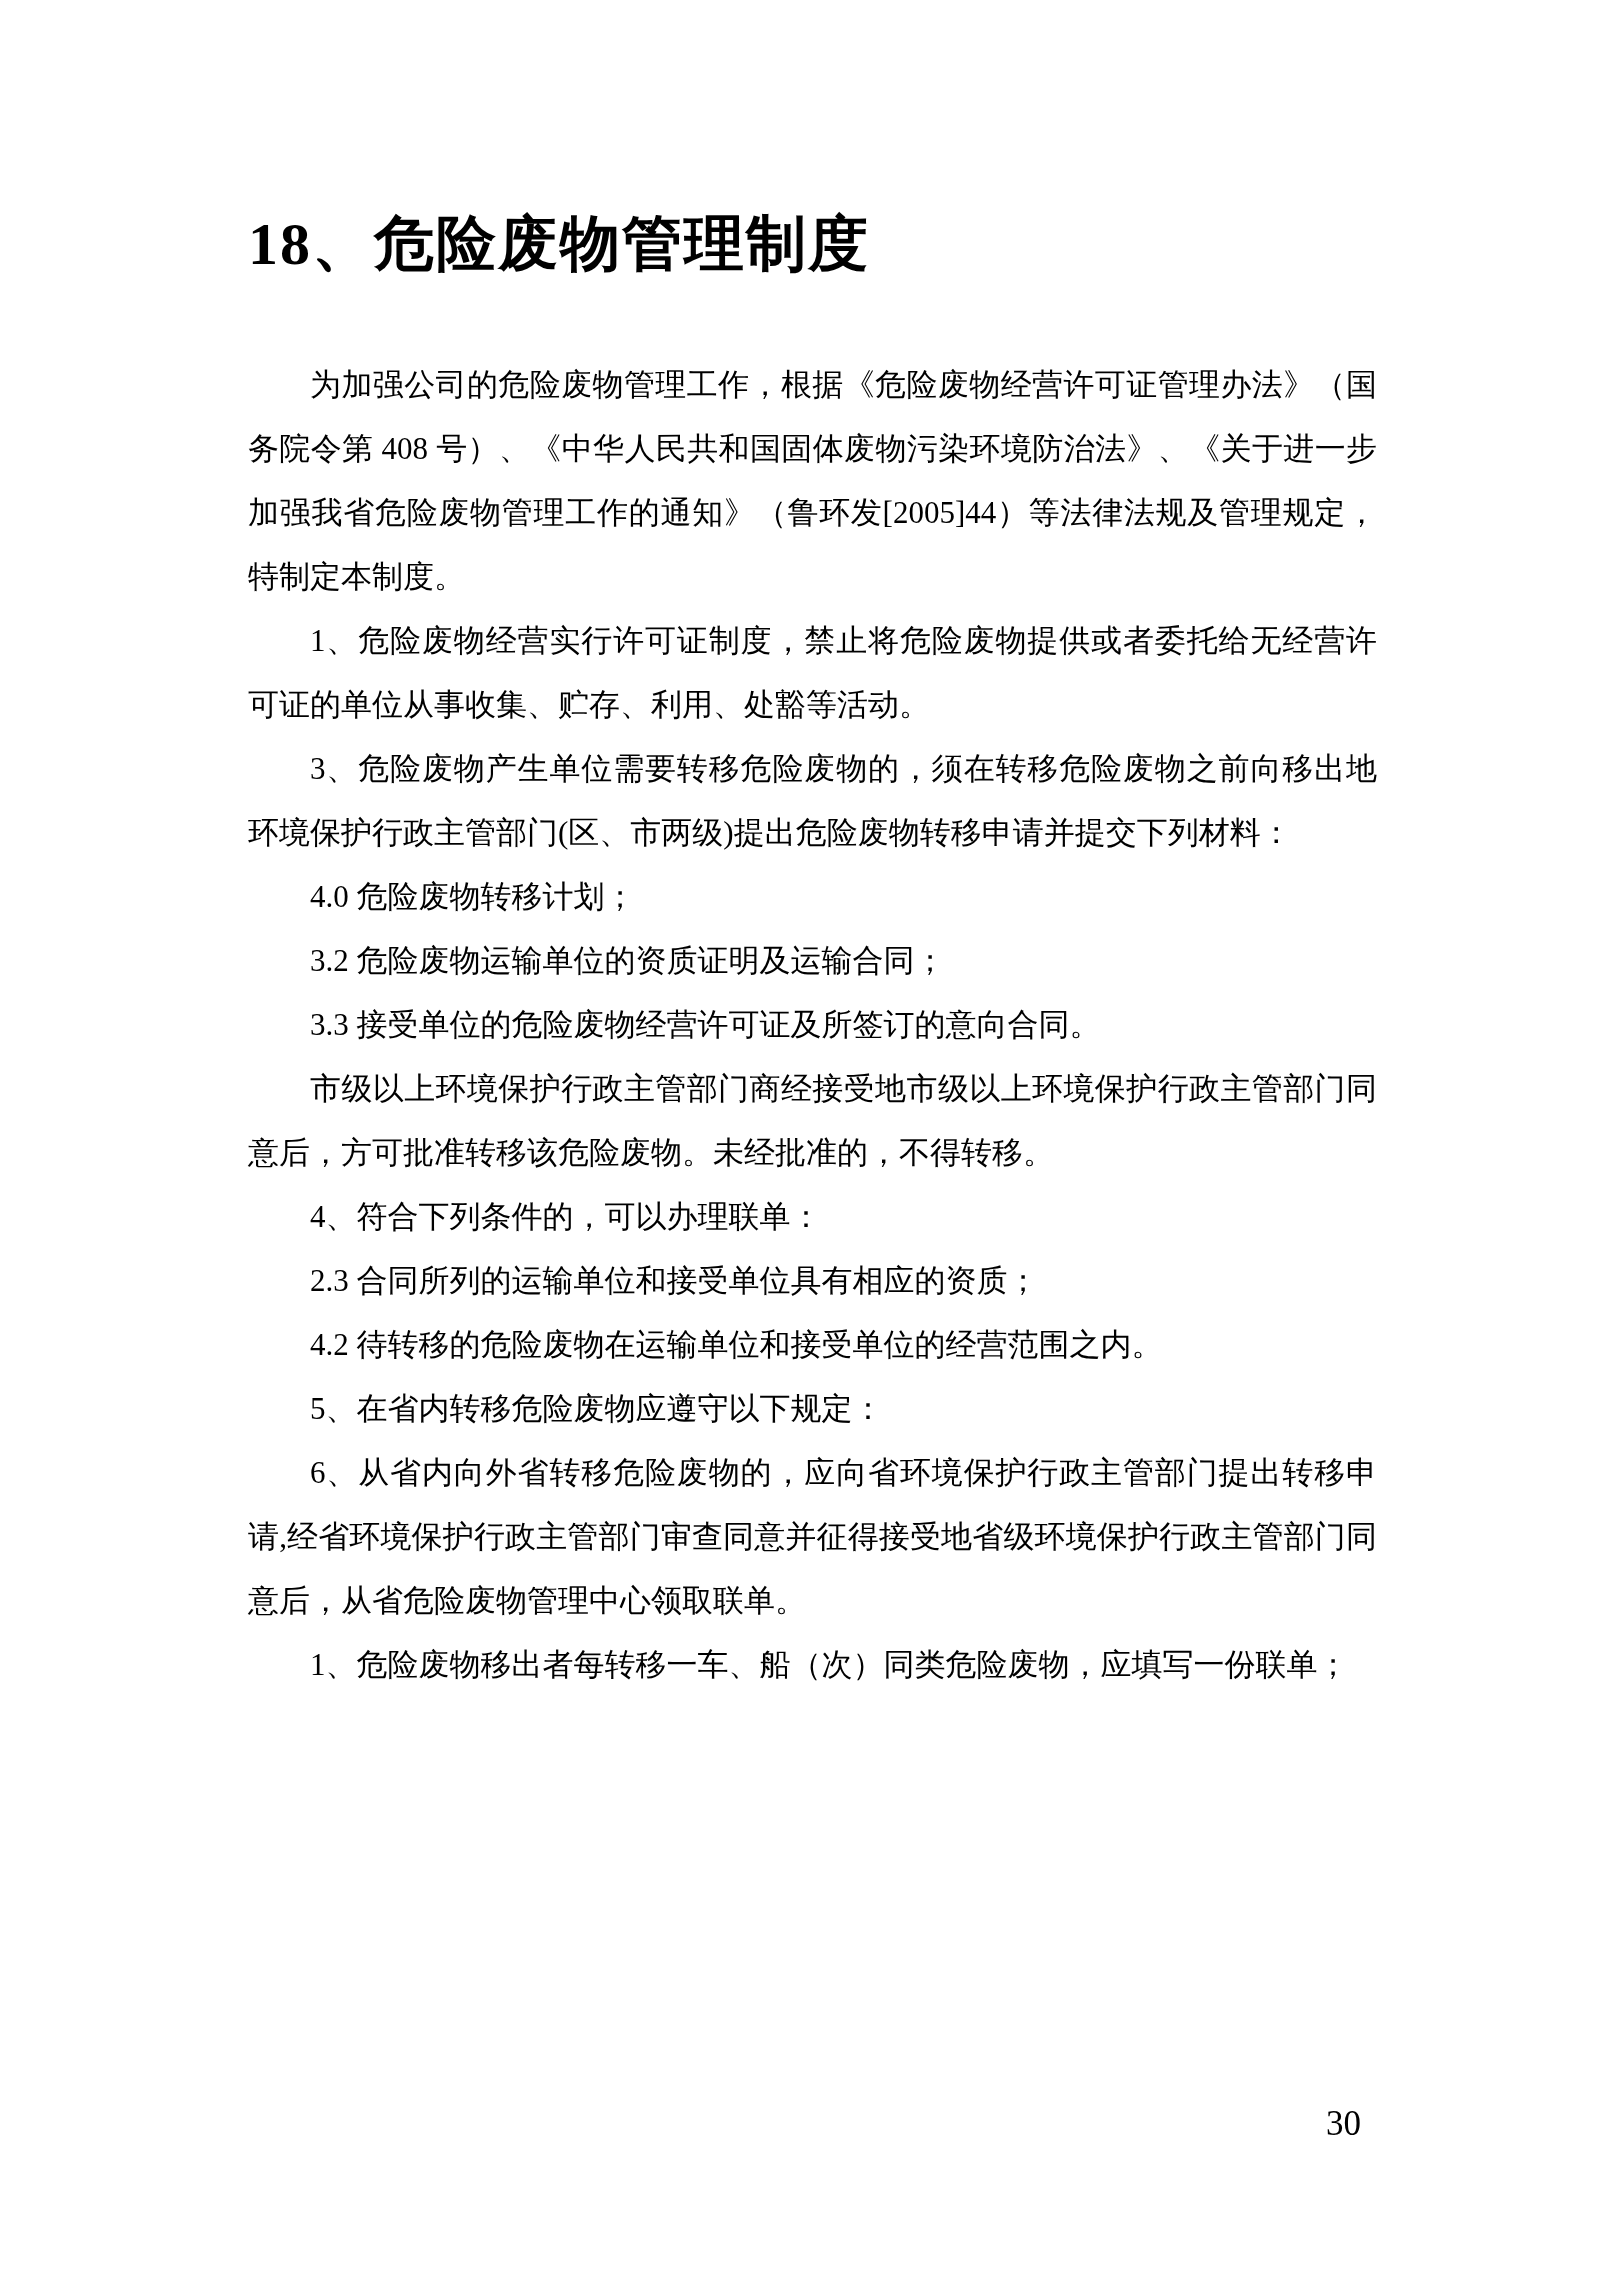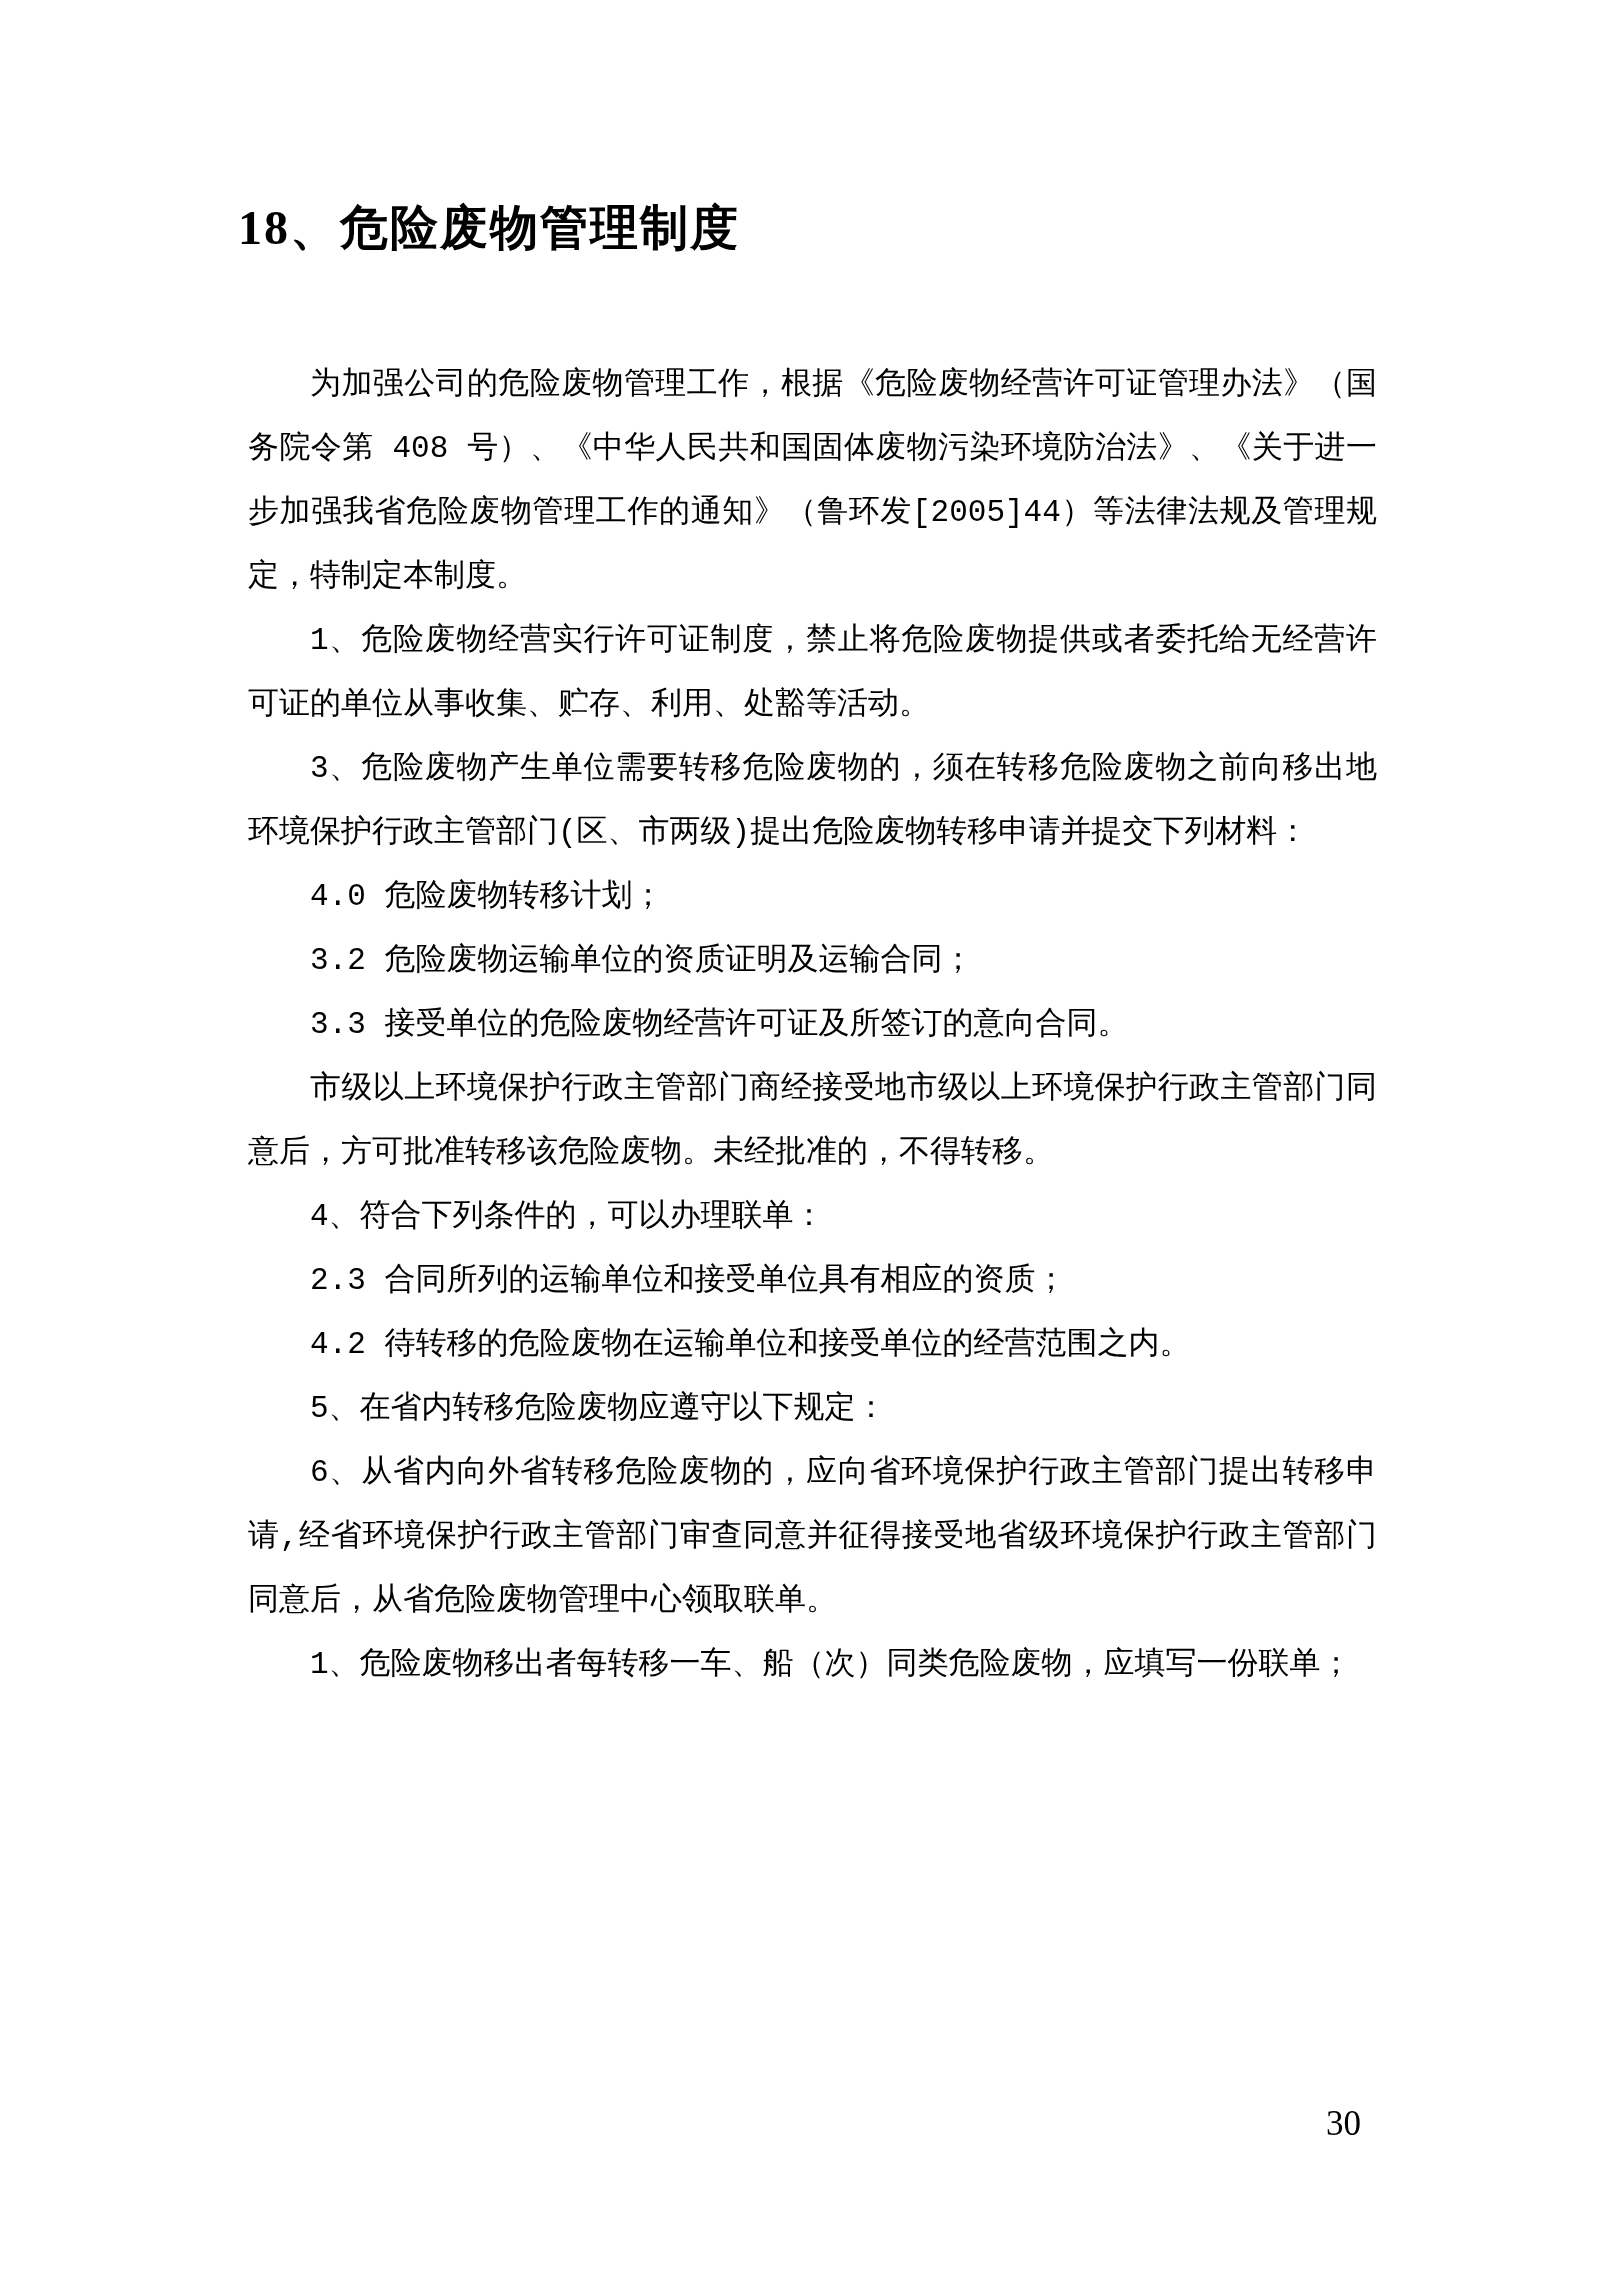--- a/index.html
+++ b/index.html
@@ -18,42 +18,41 @@
     position: relative;
     width: 1621px;
     height: 2293px;
     background: #ffffff;
     overflow: hidden;
   }
   .doc-title {
     position: absolute;
     left: 238px;
     top: 200px;
-    margin: 0;
-    font-size: 48px;
+    margin: 10px;
+    font-size: 60px;
     line-height: 1.15;
     font-weight: bold;
     letter-spacing: 2px;
     white-space: nowrap;
   }
   .content {
     position: absolute;
     left: 248px;
     top: 353px;
     width: 1129px;
     font-size: 31px;
     line-height: 64px;
     text-align: justify;
     text-justify: inter-ideograph;
   }
   .content p {
     margin: 0;
     padding: 0;
     text-indent: 2em;
-    font-family: Liberation Mono, monospace;
   }
   .page-number {
     position: absolute;
     left: 1326px;
     top: 2103px;
     font-size: 35px;
     line-height: 1.2;
     font-family: Liberation Serif, serif;
   }
 </style>

